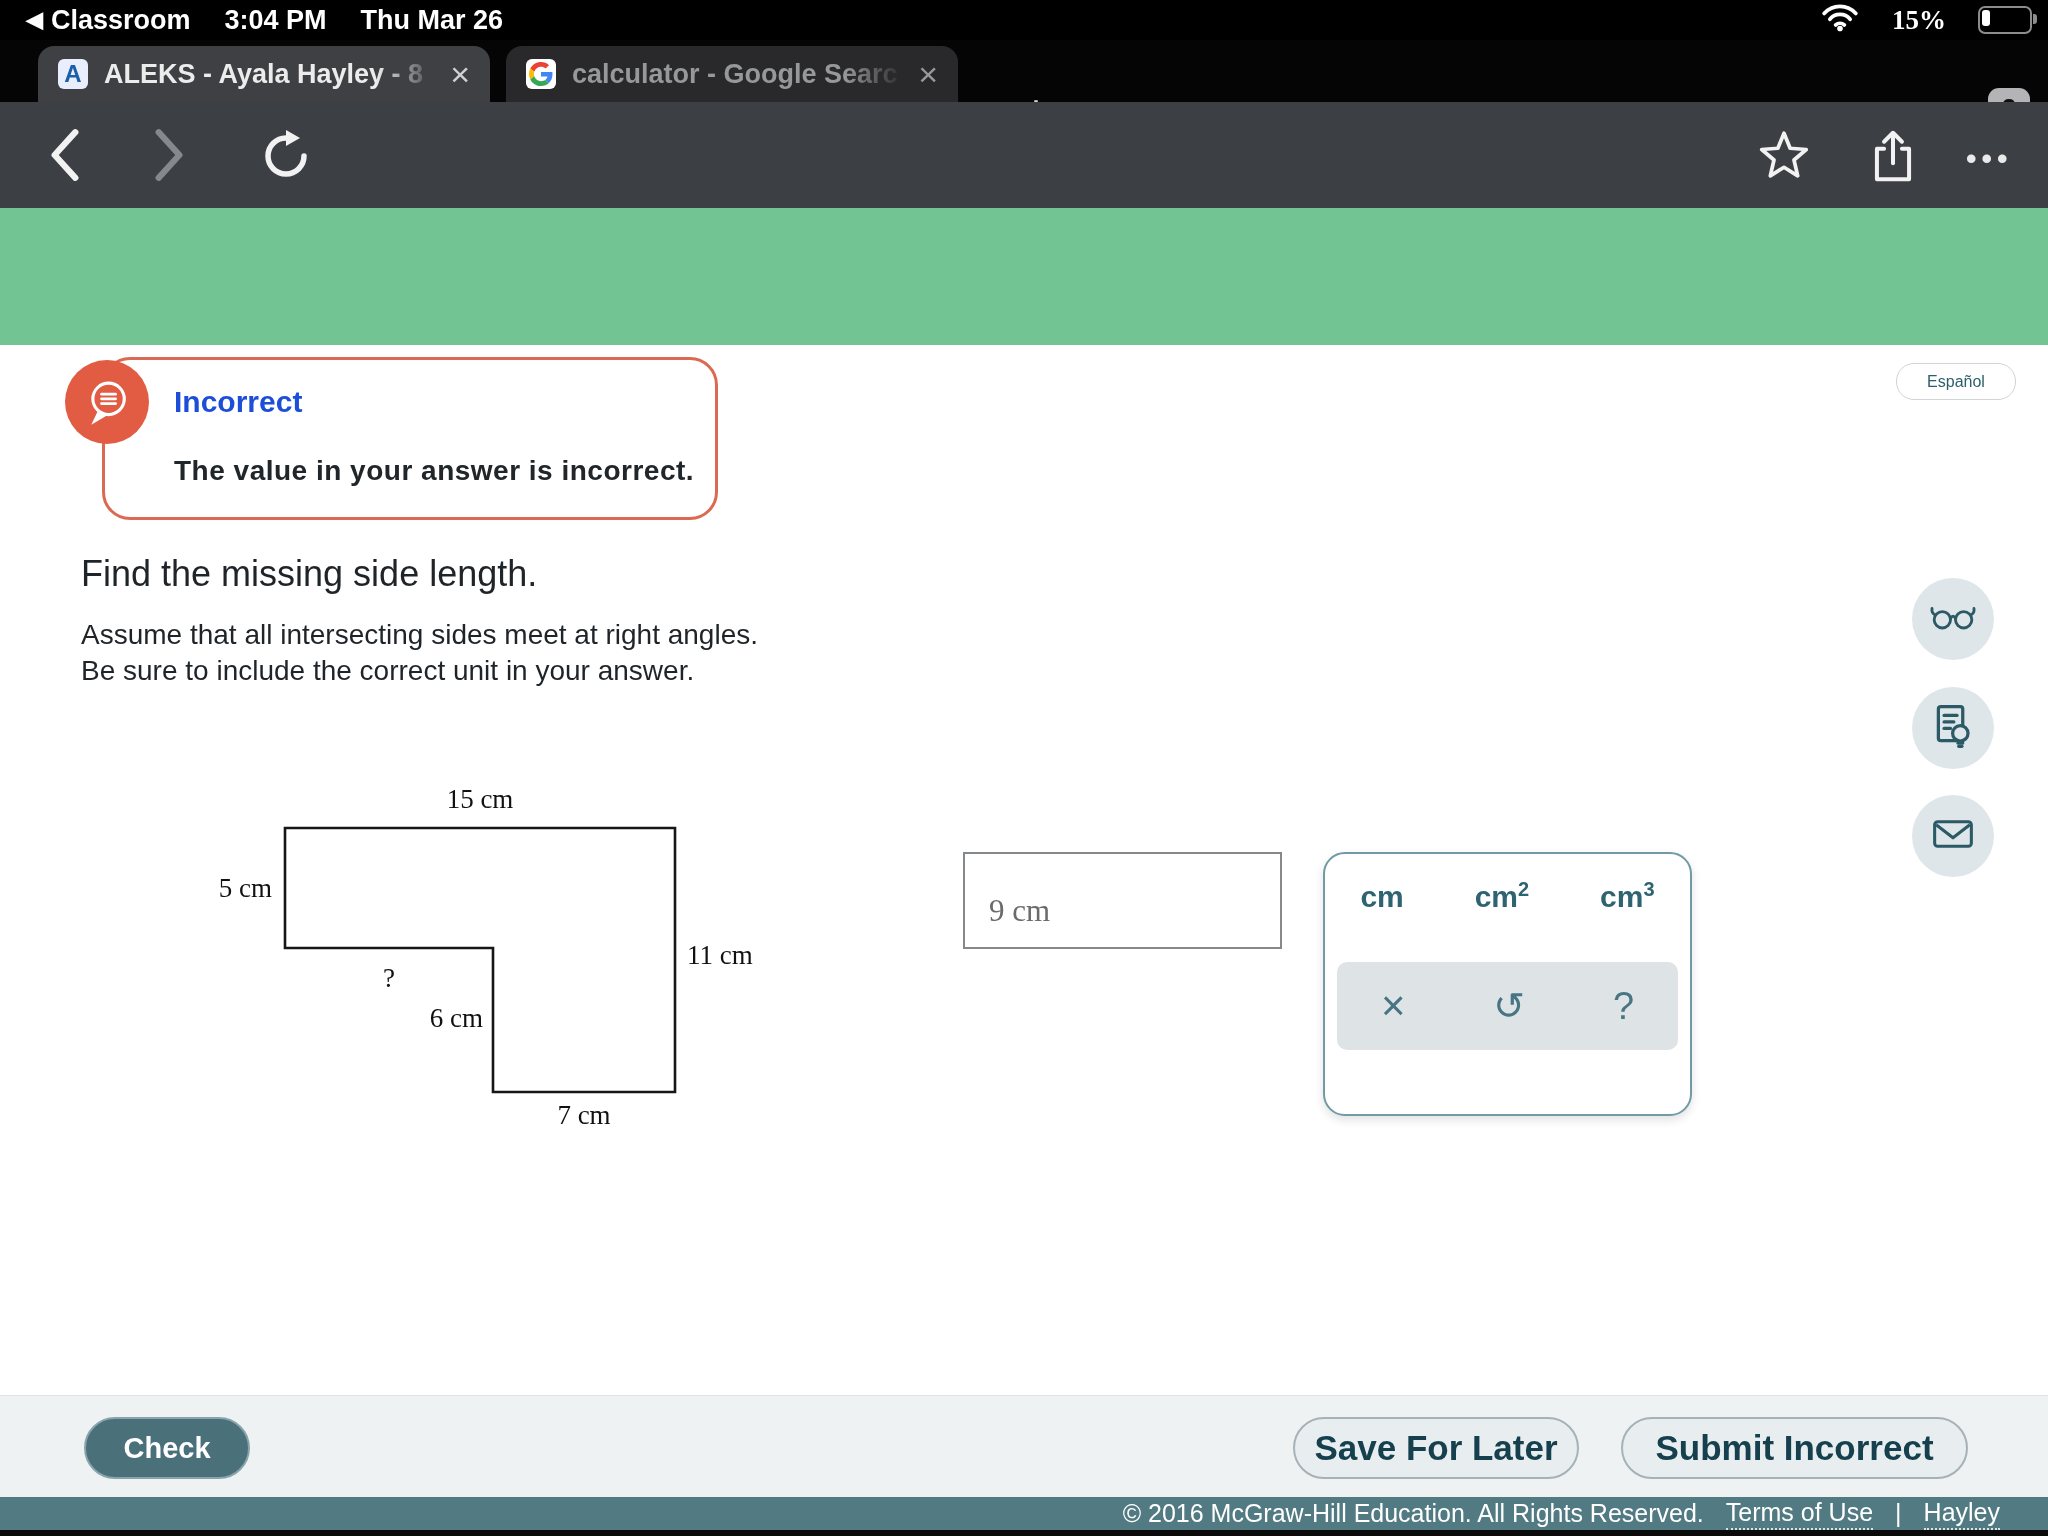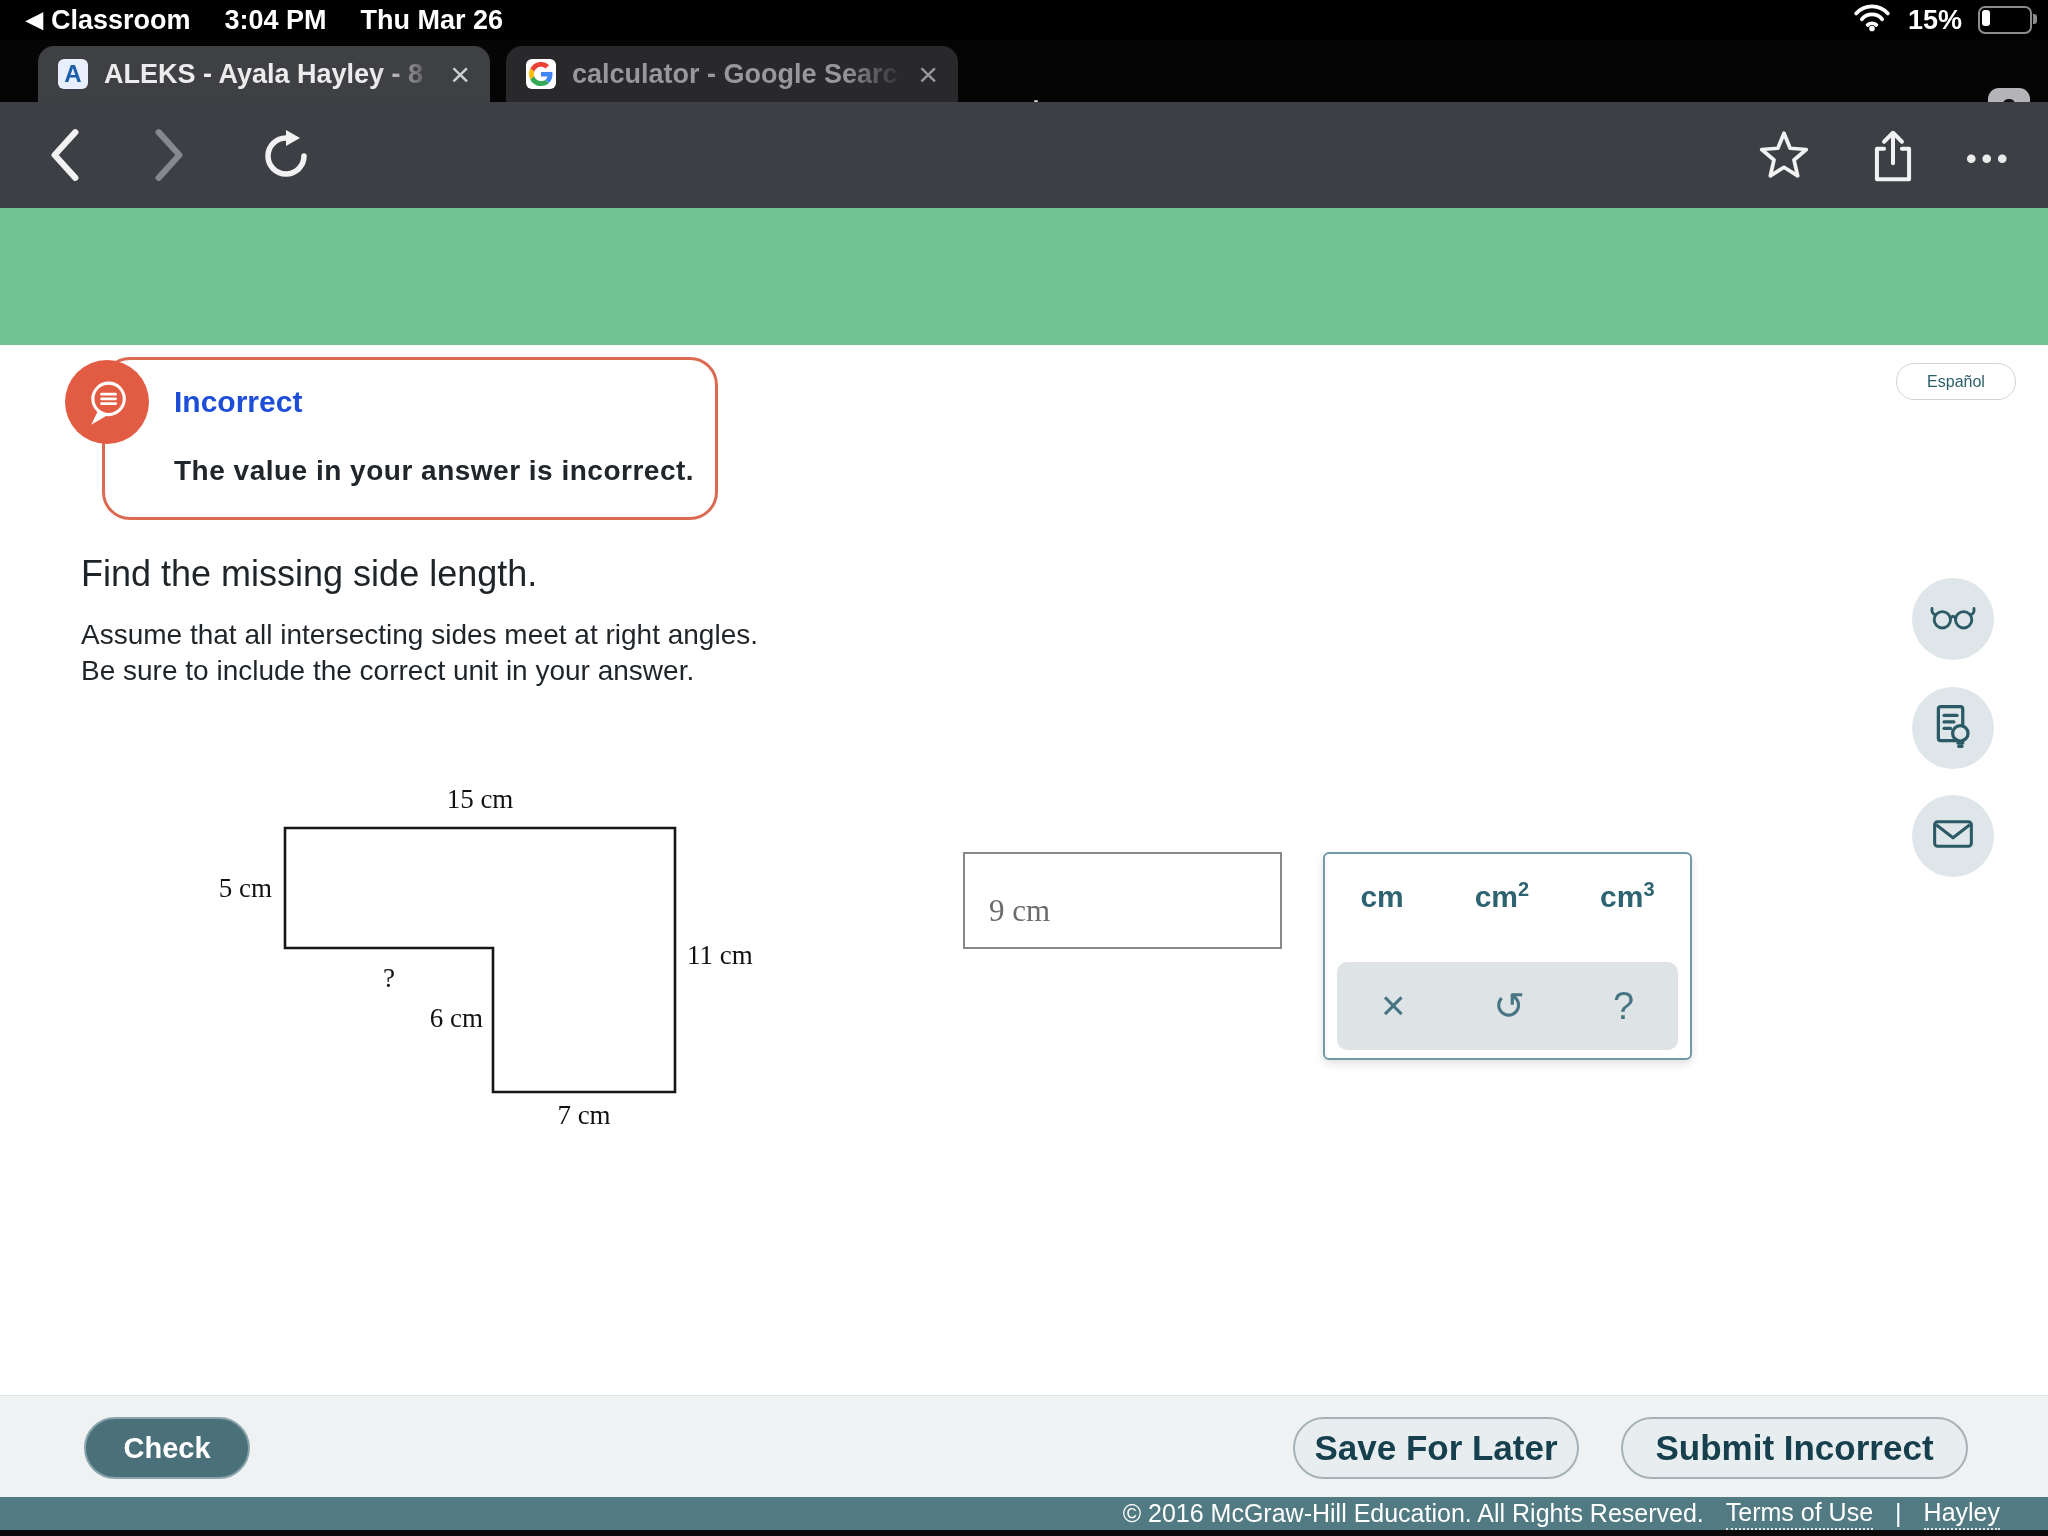--- a/index.html
+++ b/index.html
@@ -3,21 +3,21 @@
 <meta charset="utf-8">
 <style>
   html,body{margin:0;padding:0;background:#000;}
   .screen{position:relative;width:2048px;height:1536px;overflow:hidden;
           font-family:"Liberation Sans",sans-serif;background:#fff;}
 
   
   .statusbar{position:absolute;left:0;top:0;width:2048px;height:40px;background:#000;color:#fff;
              display:flex;align-items:center;justify-content:space-between;font-size:27px;font-weight:bold;}
   .sb-left{display:flex;gap:34px;margin-left:26px;align-items:center;}
-  .sb-right{display:flex;gap:16px;margin-right:16px;align-items:center;}
+  .sb-right{display:flex;gap:32px;margin-right:16px;align-items:center;font-family:Liberation Serif, serif;}
   .sb-tri{font-size:22px;margin-right:8px;}
   .battery{position:relative;width:50px;height:24px;border:2px solid rgba(255,255,255,.55);border-radius:7px;}
   .battery .fill{position:absolute;left:2px;top:2px;width:8px;height:16px;background:#fff;border-radius:3px;}
   .battery .nub{position:absolute;right:-7px;top:6px;width:4px;height:10px;background:rgba(255,255,255,.55);border-radius:0 3px 3px 0;}
 
   
   .tabbar{position:absolute;left:0;top:40px;width:2048px;height:62px;background:#050505;}
   .tab{position:absolute;top:6px;height:56px;border-radius:16px 16px 0 0;display:flex;align-items:center;
        padding:0 20px;box-sizing:border-box;font-size:27px;font-weight:bold;}
   .tab.active{left:38px;width:452px;background:#3f4043;color:#ececec;}
@@ -64,22 +64,22 @@
   .callout-icon{position:absolute;left:65px;top:15px;width:84px;height:84px;border-radius:50%;background:#e25b43;
                 display:flex;align-items:center;justify-content:center;}
   .callout-title{position:absolute;left:174px;top:40px;font-size:30px;font-weight:bold;color:#1d4ed8;}
   .callout-msg{position:absolute;left:174px;top:110px;font-size:28px;font-weight:bold;color:#20262a;letter-spacing:.5px;}
   .prompt{position:absolute;left:81px;top:208px;font-size:36px;color:#1f2428;}
   .note{position:absolute;left:81px;top:272px;font-size:28px;color:#1f2428;line-height:36px;}
   .figure{position:absolute;left:200px;top:420px;}
   .figure text{font-family:"Liberation Serif",serif;font-size:27px;fill:#111;}
   .answerbox{position:absolute;left:963px;top:507px;width:319px;height:97px;border:2px solid #85898c;box-sizing:border-box;
              font-family:"Liberation Serif",serif;font-size:31px;color:#6b6b6b;padding:20px 0 0 24px;outline:none;background:#fff;}
-  .unitpanel{position:absolute;left:1323px;top:507px;width:369px;height:208px;background:#fff;border:2px solid #6f9aa6;
-             border-radius:6px;box-sizing:border-box;box-shadow:0 4px 10px rgba(0,0,0,.12);}
+  .unitpanel{position:absolute;left:1323px;top:507px;width:369px;height:264px;background:#fff;border:2px solid #6f9aa6;
+             border-radius:22px;box-sizing:border-box;box-shadow:0 4px 10px rgba(0,0,0,.12);}
   .unitrow{position:absolute;left:0;top:24px;width:100%;display:flex;justify-content:space-around;
            font-size:30px;font-weight:bold;color:#2e6372;}
   .unitrow sup{font-size:20px;}
   .unittray{position:absolute;left:12px;top:108px;width:341px;height:88px;background:#dee4e6;border-radius:10px;
             display:flex;justify-content:space-around;align-items:center;color:#477584;}
   .traybtn{font-size:42px;line-height:1;}
   .sidebtn{position:absolute;left:1912px;width:82px;height:82px;border-radius:50%;background:#dfe6e9;
            display:flex;align-items:center;justify-content:center;}
 
   

